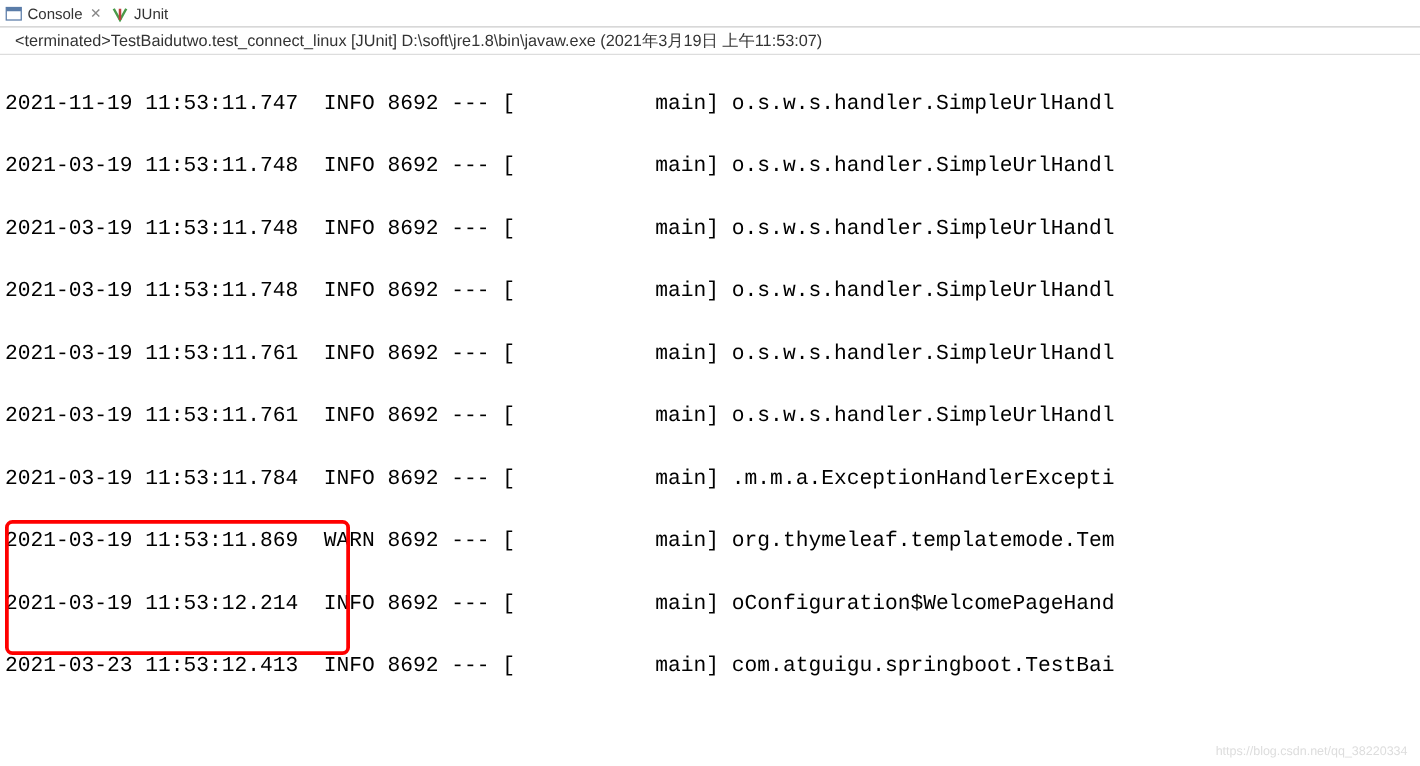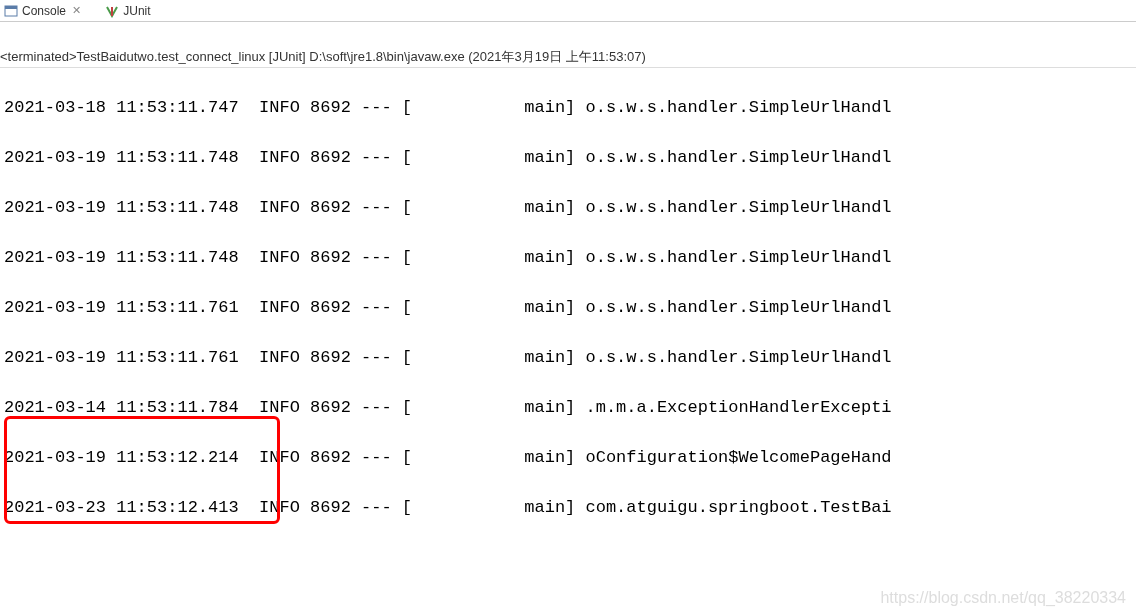--- a/index.html
+++ b/index.html
@@ -10,21 +10,21 @@
       width: 1136px;
       height: 613px;
       overflow: hidden;
       position: relative;
     }
     .tabs {
       display: flex;
       align-items: center;
       border-bottom: 1px solid #ccc;
       padding: 2px 4px;
-      gap: 24px;
+      gap: 8px;
       height: 22px;
     }
     .tab {
       display: flex;
       align-items: center;
       gap: 4px;
       color: #333;
       font-size: 12px;
     }
     .tab.active {
@@ -36,28 +36,27 @@
       height: 14px;
       align-items: center;
       justify-content: center;
     }
     .close-x {
       color: #888;
       font-size: 11px;
       margin-left: 2px;
     }
     .header {
-      padding: 2px 0;
+      padding: 2px 12px;
       border-bottom: 1px solid #ddd;
       color: #333;
       font-size: 13px;
       height: 22px;
       display: flex;
       align-items: center;
-      margin-top: 24px;
     }
     .terminated {
       color: #333;
     }
     .console-body {
       font-family: Consolas, "Courier New", monospace;
       font-size: 17px;
       line-height: 25px;
       padding: 2px 4px;
       white-space: pre;
@@ -74,21 +73,21 @@
       height: 108px;
       border: 3px solid #ff0000;
       border-radius: 6px;
       pointer-events: none;
     }
     .watermark {
       position: absolute;
       bottom: 6px;
       right: 10px;
       color: #ddd;
-      font-size: 16px;
+      font-size: 10px;
       font-family: Arial, sans-serif;
     }
   </style>
 </head>
 <body>
 
 <div class="tabs">
   <div class="tab active">
     <span class="tab-icon">
       <svg width="14" height="14" viewBox="0 0 14 14">
@@ -109,27 +108,28 @@
     <span>JUnit</span>
   </div>
 </div>
 
 <div class="header">
   <span class="terminated">&lt;terminated&gt;</span>
   <span> TestBaidutwo.test_connect_linux [JUnit] D:\soft\jre1.8\bin\javaw.exe (2021年3月19日 上午11:53:07)</span>
 </div>
 
 <div class="console-body">
-<span class="log-line">2021-03-18 11:53:11.747  INFO 8692 --- [           main] o.s.w.s.handler.SimpleUrlHandl</span>
+<span class="log-line">2021-11-19 11:53:11.747  INFO 8692 --- [           main] o.s.w.s.handler.SimpleUrlHandl</span>
 <span class="log-line">2021-03-19 11:53:11.748  INFO 8692 --- [           main] o.s.w.s.handler.SimpleUrlHandl</span>
 <span class="log-line">2021-03-19 11:53:11.748  INFO 8692 --- [           main] o.s.w.s.handler.SimpleUrlHandl</span>
 <span class="log-line">2021-03-19 11:53:11.748  INFO 8692 --- [           main] o.s.w.s.handler.SimpleUrlHandl</span>
 <span class="log-line">2021-03-19 11:53:11.761  INFO 8692 --- [           main] o.s.w.s.handler.SimpleUrlHandl</span>
 <span class="log-line">2021-03-19 11:53:11.761  INFO 8692 --- [           main] o.s.w.s.handler.SimpleUrlHandl</span>
-<span class="log-line">2021-03-14 11:53:11.784  INFO 8692 --- [           main] .m.m.a.ExceptionHandlerExcepti</span>
+<span class="log-line">2021-03-19 11:53:11.784  INFO 8692 --- [           main] .m.m.a.ExceptionHandlerExcepti</span>
+<span class="log-line">2021-03-19 11:53:11.869  WARN 8692 --- [           main] org.thymeleaf.templatemode.Tem</span>
 <span class="log-line">2021-03-19 11:53:12.214  INFO 8692 --- [           main] oConfiguration$WelcomePageHand</span>
 <span class="log-line">2021-03-23 11:53:12.413  INFO 8692 --- [           main] com.atguigu.springboot.TestBai</span>
 
 
 
 
 
 
 
 

